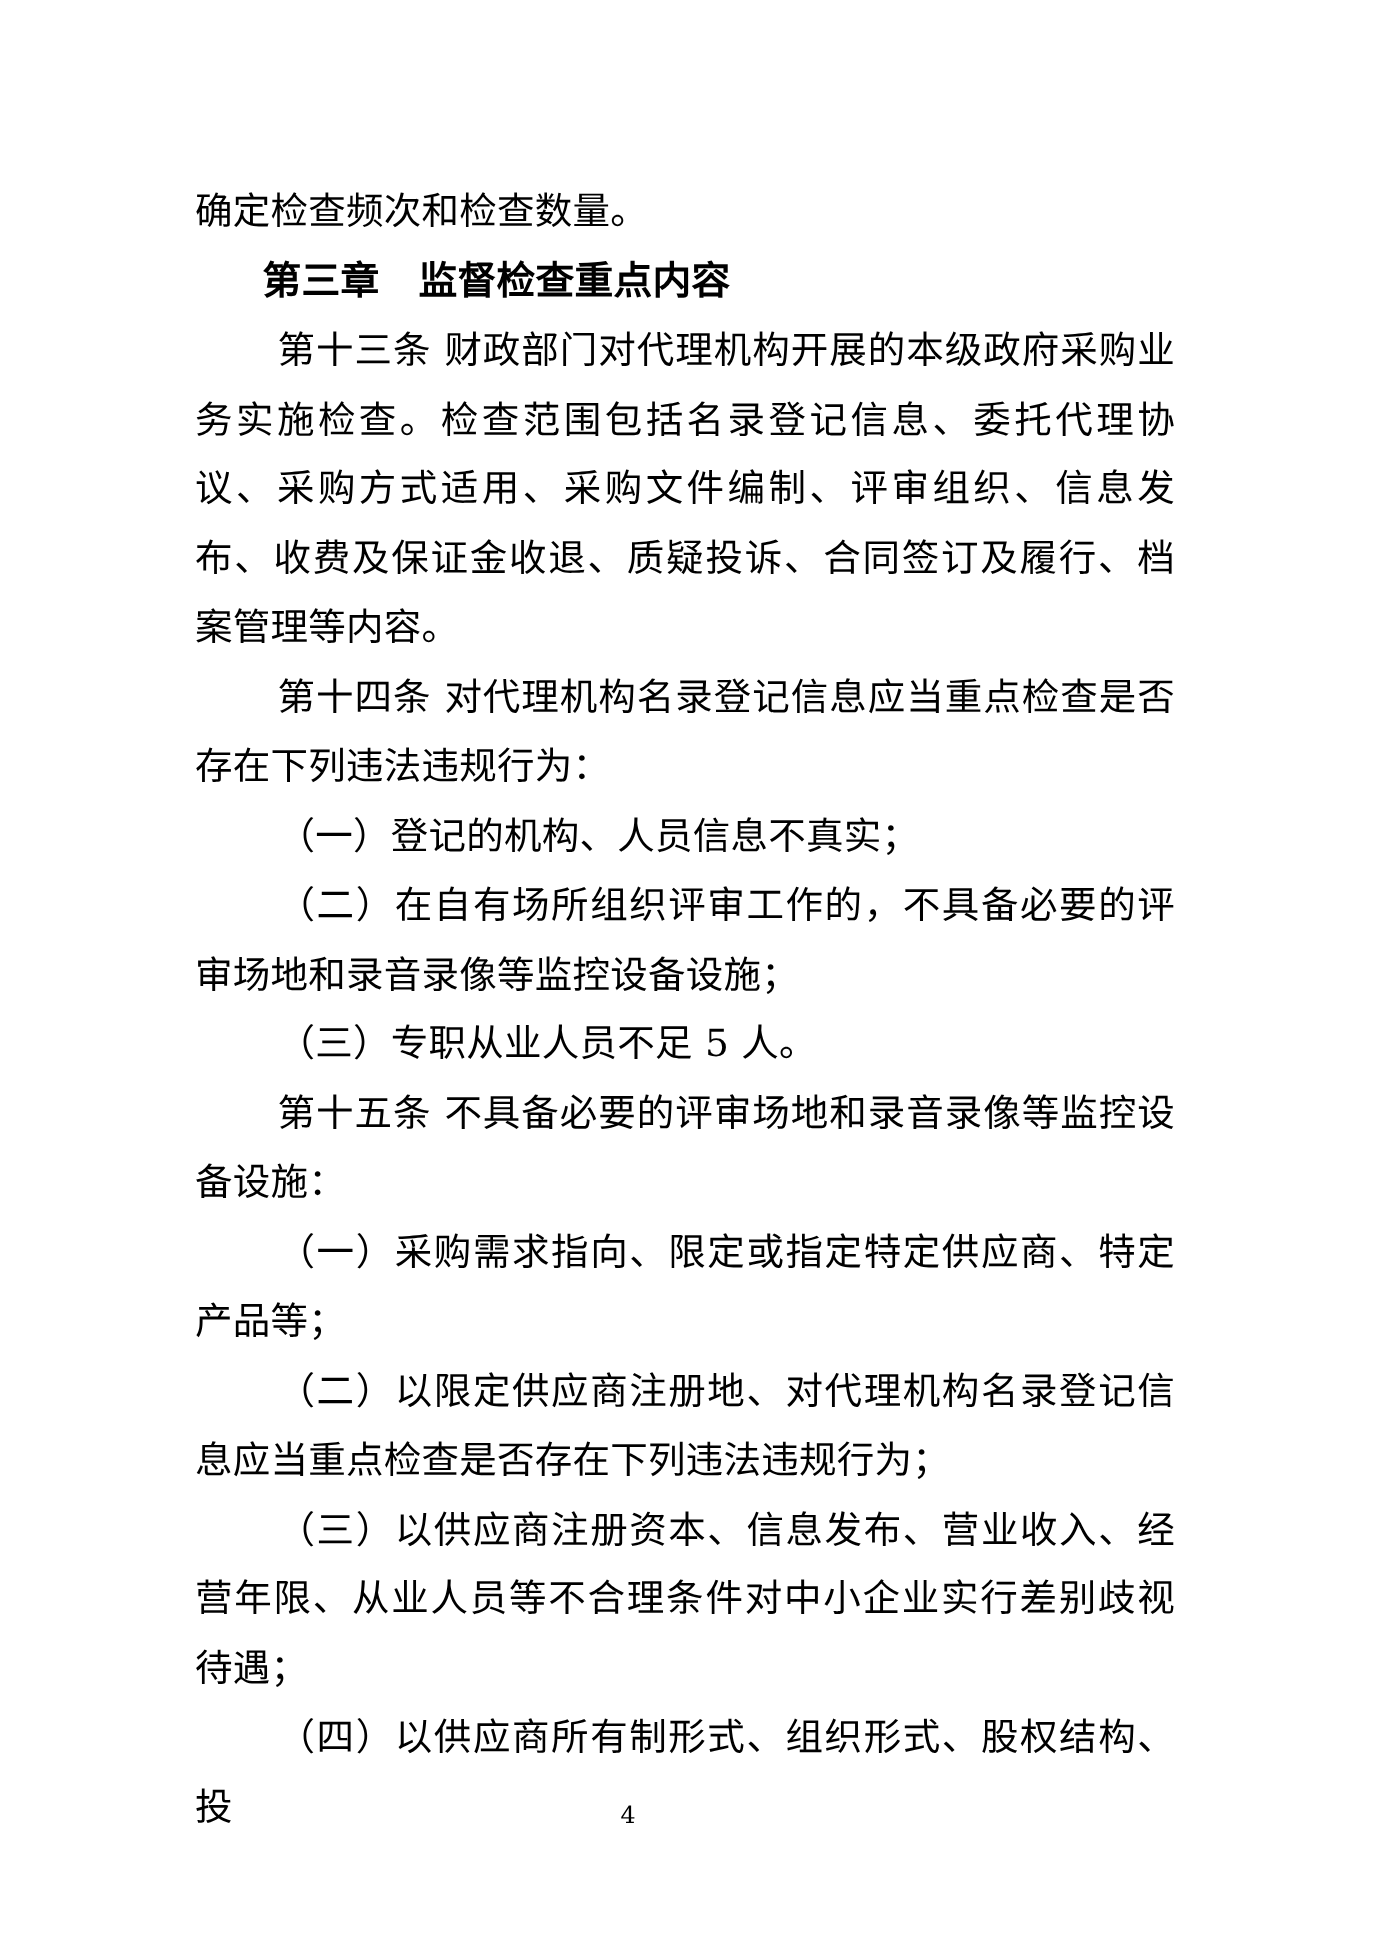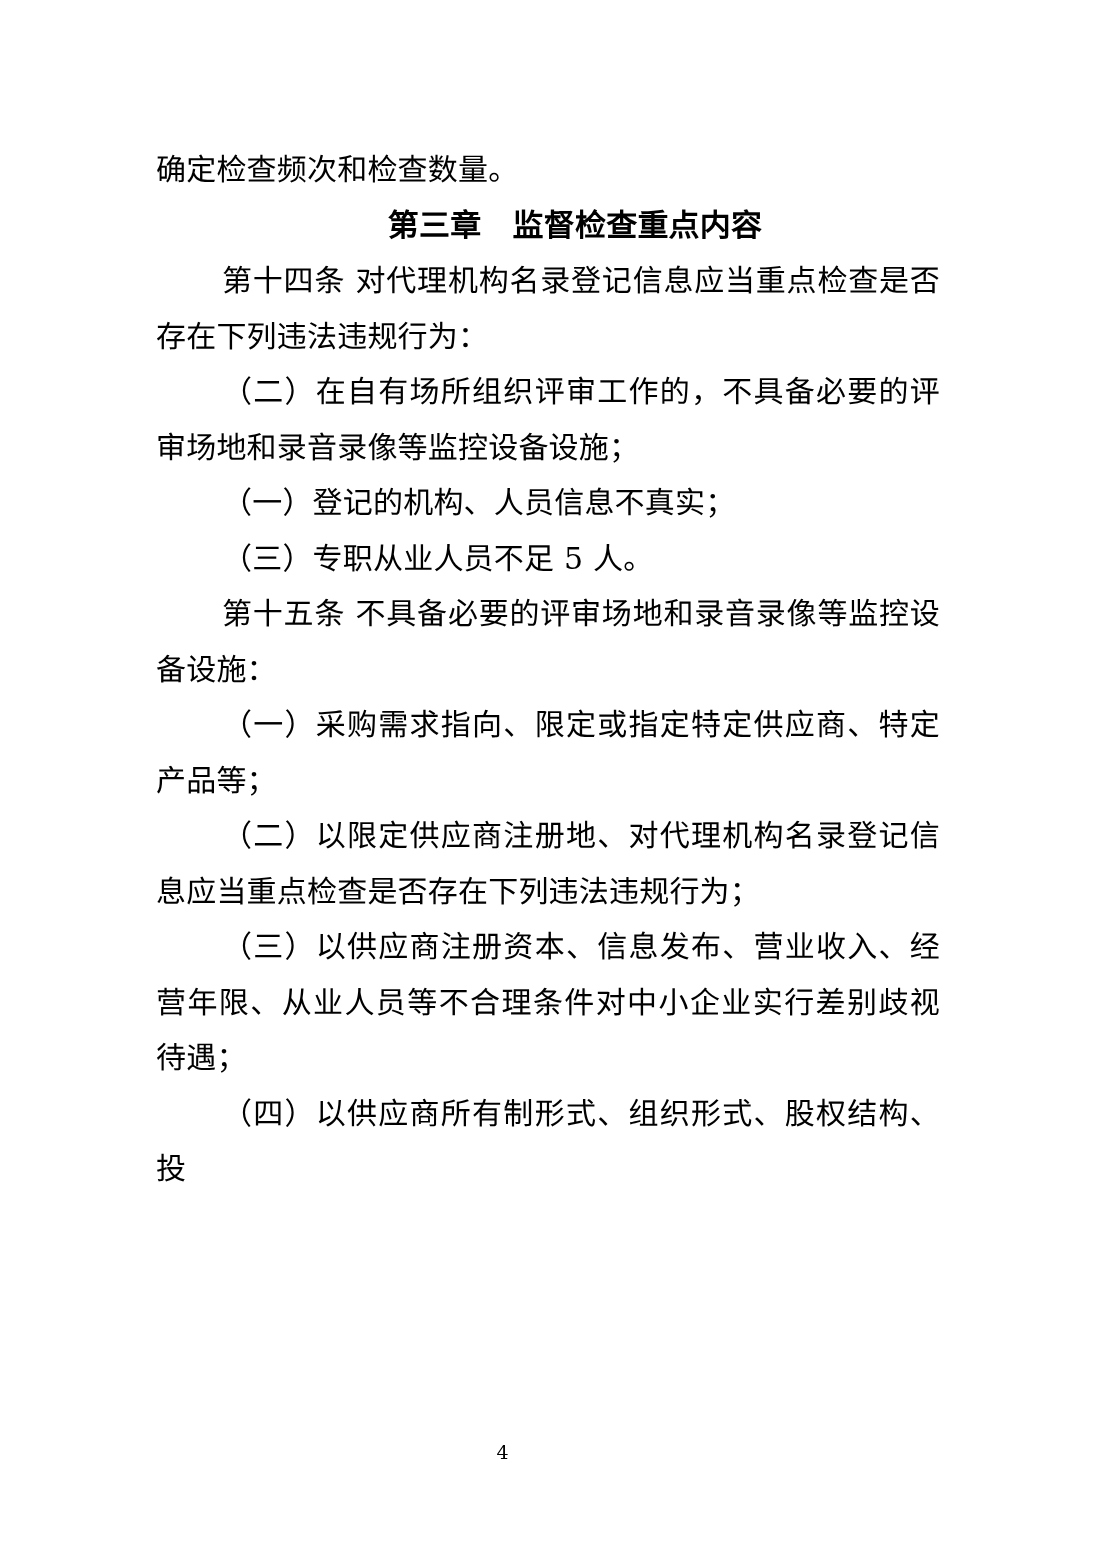--- a/index.html
+++ b/index.html
@@ -35,21 +35,21 @@
   p.para {
     text-indent: 2.2em;
   }
   p.continuation {
     text-indent: 0;
   }
   p.chapter-heading {
     font-family: "DejaVu Sans", sans-serif;
     font-weight: bold;
     font-size: 31px;
-    text-align: center;
+    text-align: left;
     text-indent: 0;
     padding-left: 54px;
     line-height: 55.5px;
   }
   .page-footer {
     position: absolute;
     left: 0;
     right: 0;
     top: 1441px;
     text-align: center;
@@ -59,23 +59,24 @@
     color: #000000;
   }
 </style>
 </head>
 <body>
 
 <div class="page">
   <div class="text-block">
     <p class="continuation">确定检查频次和检查数量。</p>
     <p class="chapter-heading">第三章　监督检查重点内容</p>
+    <p class="para">第十三条 财政部门对代理机构开展的本级政府采购业务实施检查。检查范围包括名录登记信息、委托代理协议、采购方式适用、采购文件编制、评审组织、信息发布、收费及保证金收退、质疑投诉、合同签订及履行、档案管理等内容。</p>
     <p class="para">第十四条 对代理机构名录登记信息应当重点检查是否存在下列违法违规行为：</p>
+    <p class="para">（一）登记的机构、人员信息不真实；</p>
     <p class="para">（二）在自有场所组织评审工作的，不具备必要的评审场地和录音录像等监控设备设施；</p>
-    <p class="para">（一）登记的机构、人员信息不真实；</p>
     <p class="para">（三）专职从业人员不足 5 人。</p>
     <p class="para">第十五条 不具备必要的评审场地和录音录像等监控设备设施：</p>
     <p class="para">（一）采购需求指向、限定或指定特定供应商、特定产品等；</p>
     <p class="para">（二）以限定供应商注册地、对代理机构名录登记信息应当重点检查是否存在下列违法违规行为；</p>
     <p class="para">（三）以供应商注册资本、信息发布、营业收入、经营年限、从业人员等不合理条件对中小企业实行差别歧视待遇；</p>
     <p class="para">（四）以供应商所有制形式、组织形式、股权结构、投</p>
   </div>
 
   <div class="page-footer">4</div>
 </div>

